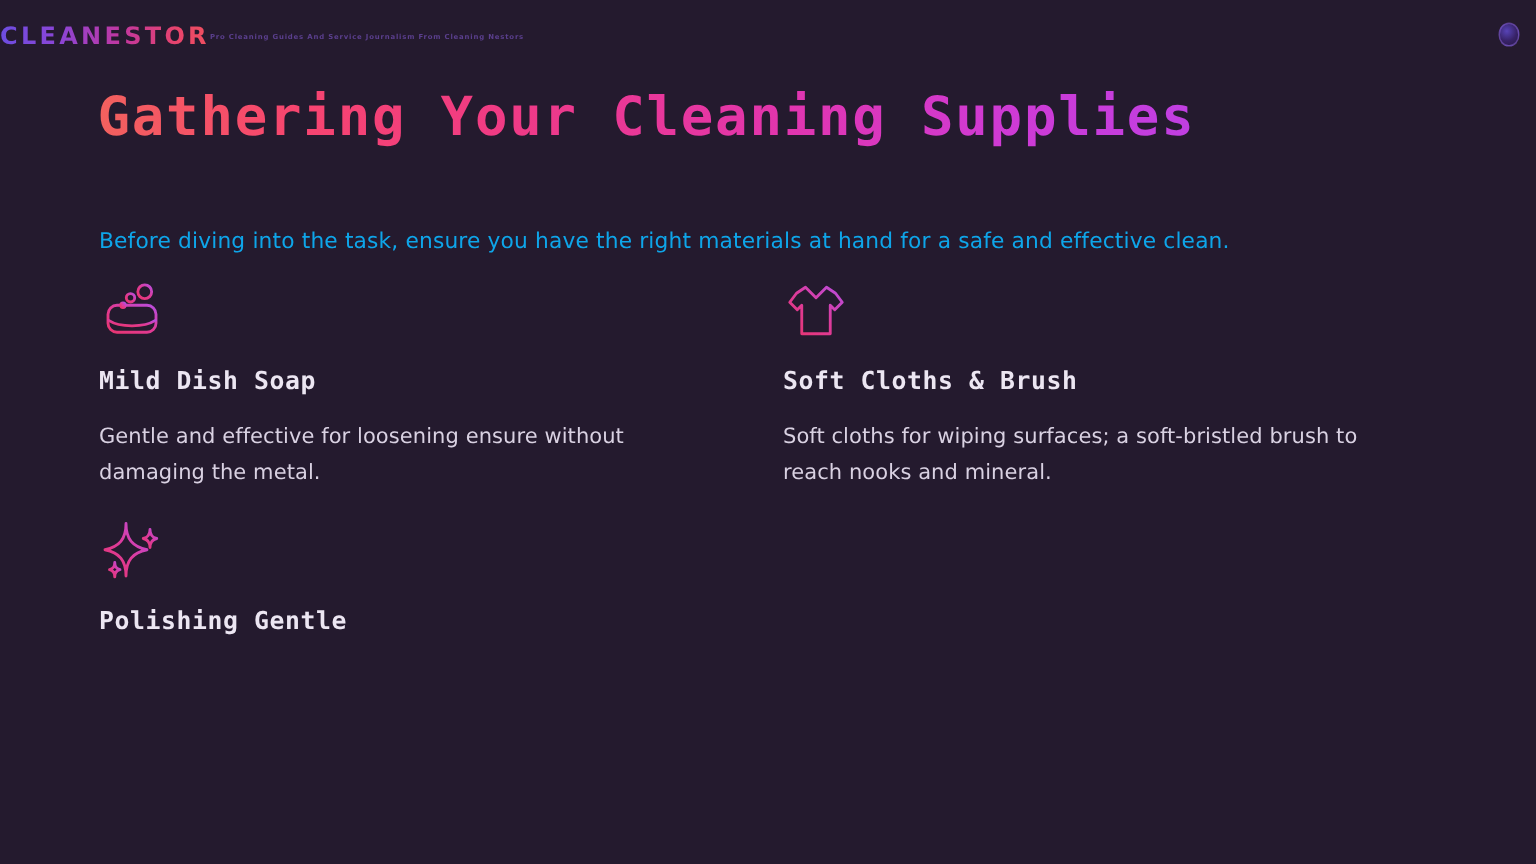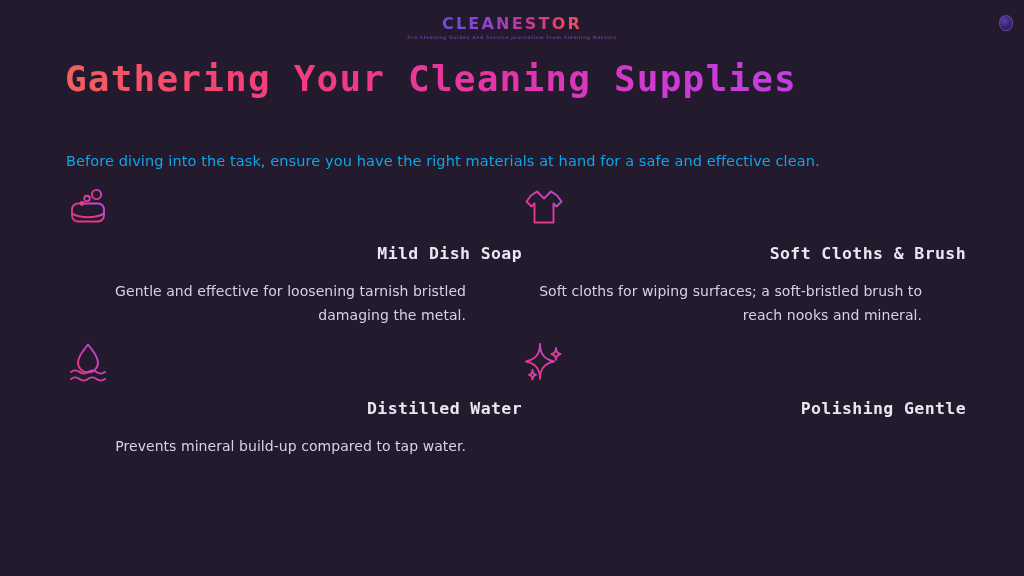--- a/index.html
+++ b/index.html
@@ -8,21 +8,21 @@
     background:#241a2e;
     font-family:"DejaVu Sans", sans-serif;
     overflow:hidden;
     position:relative;
   }
 
   
   .logo-header{
     position:absolute;
     top:16px; left:0; right:0;
-    display:flex; flex-direction:column;
+    display:flex; flex-direction:row;
     align-items:center; justify-content:flex-start;
   }
   .logo-wordmark{
     font-family:"DejaVu Sans", sans-serif;
     font-size:16px;
     font-weight:bold;
     letter-spacing:2.2px;
     line-height:1;
     background:linear-gradient(90deg,#6d4de0 0%,#8b45d6 28%,#c2379f 58%,#e8446b 85%,#f0505f 100%);
     -webkit-background-clip:text;
@@ -80,22 +80,21 @@
   }
 
   
   .items-grid{
     position:absolute;
     left:66px; top:185px;
     width:900px;
     display:grid;
     grid-template-columns:456px 444px;
     grid-template-rows:auto auto;
-    row-gap:13px;
-    text-align:right;
+    row-gap:18px;
   }
   .supply-item{ width:100%; }
   .item-icon{
     width:44px; height:44px;
     display:block;
     margin-bottom:15px;
   }
   .item-title{
     font-family:"DejaVu Sans Mono", monospace;
     font-size:16.5px;
@@ -139,58 +138,40 @@
       </defs>
       <g fill="none" stroke="url(#gsoap)" stroke-width="1.9" stroke-linecap="round" stroke-linejoin="round">
         <path d="M6 24.5 a6 6 0 0 1 6-6 h20 a6 6 0 0 1 6 6 v6 a6 6 0 0 1 -6 6 h-20 a6 6 0 0 1 -6 -6 z"></path>
         <path d="M6.4 28.6 c4 2.6 9.6 3.6 15.6 3.6 s11.6-1 15.6-3.6"></path>
         <circle cx="30.5" cy="9.5" r="4.6"></circle>
         <circle cx="21" cy="13.5" r="2.8"></circle>
         <circle cx="16" cy="18.5" r="1.5"></circle>
       </g>
     </svg>
     <div class="item-title">Mild Dish Soap</div>
-    <div class="item-desc">Gentle and effective for loosening tarnish bristled damaging the metal.</div>
+    <div class="item-desc">Gentle and effective for loosening ensure without damaging the metal.</div>
   </div>
 
   <div class="supply-item">
     <svg class="item-icon" viewBox="0 0 44 44">
       <defs>
         <linearGradient id="gcloth" x1="0" y1="1" x2="1" y2="0">
           <stop offset="0%" stop-color="#e8356f"></stop>
           <stop offset="50%" stop-color="#dd3b9c"></stop>
           <stop offset="100%" stop-color="#b94de0"></stop>
         </linearGradient>
       </defs>
       <g fill="none" stroke="url(#gcloth)" stroke-width="1.9" stroke-linecap="round" stroke-linejoin="round">
         <path d="M15 6.5 L9 10.5 L4.5 16.5 L9.5 21.5 L12.5 18.5 V37.5 H31.5 V18.5 L34.5 21.5 L39.5 16.5 L35 10.5 L29 6.5 L22 13.5 Z"></path>
       </g>
     </svg>
     <div class="item-title">Soft Cloths &amp; Brush</div>
     <div class="item-desc">Soft cloths for wiping surfaces; a soft-bristled brush to reach nooks and mineral.</div>
   </div>
 
-  <div class="supply-item">
-    <svg class="item-icon" viewBox="0 0 44 44">
-      <defs>
-        <linearGradient id="gdrop" x1="0" y1="1" x2="1" y2="0">
-          <stop offset="0%" stop-color="#e8356f"></stop>
-          <stop offset="50%" stop-color="#da3ca6"></stop>
-          <stop offset="100%" stop-color="#b24ee4"></stop>
-        </linearGradient>
-      </defs>
-      <g fill="none" stroke="url(#gdrop)" stroke-width="1.9" stroke-linecap="round" stroke-linejoin="round">
-        <path d="M22 4.5 C22 4.5 12 16.5 12 22.5 a10 10 0 0 0 20 0 C32 16.5 22 4.5 22 4.5 Z"></path>
-        <path d="M5 32 q4.3 -3.2 8.5 0 t8.5 0 t8.5 0 t8.5 0"></path>
-        <path d="M5 39 q4.3 -3.2 8.5 0 t8.5 0 t8.5 0 t8.5 0"></path>
-      </g>
-    </svg>
-    <div class="item-title">Distilled Water</div>
-    <div class="item-desc">Prevents mineral build-up compared to tap water.</div>
-  </div>
 
   <div class="supply-item">
     <svg class="item-icon" viewBox="0 0 44 44">
       <defs>
         <linearGradient id="gspark" x1="0" y1="1" x2="1" y2="0">
           <stop offset="0%" stop-color="#e8356f"></stop>
           <stop offset="50%" stop-color="#dd3b9c"></stop>
           <stop offset="100%" stop-color="#b94de0"></stop>
         </linearGradient>
       </defs>

